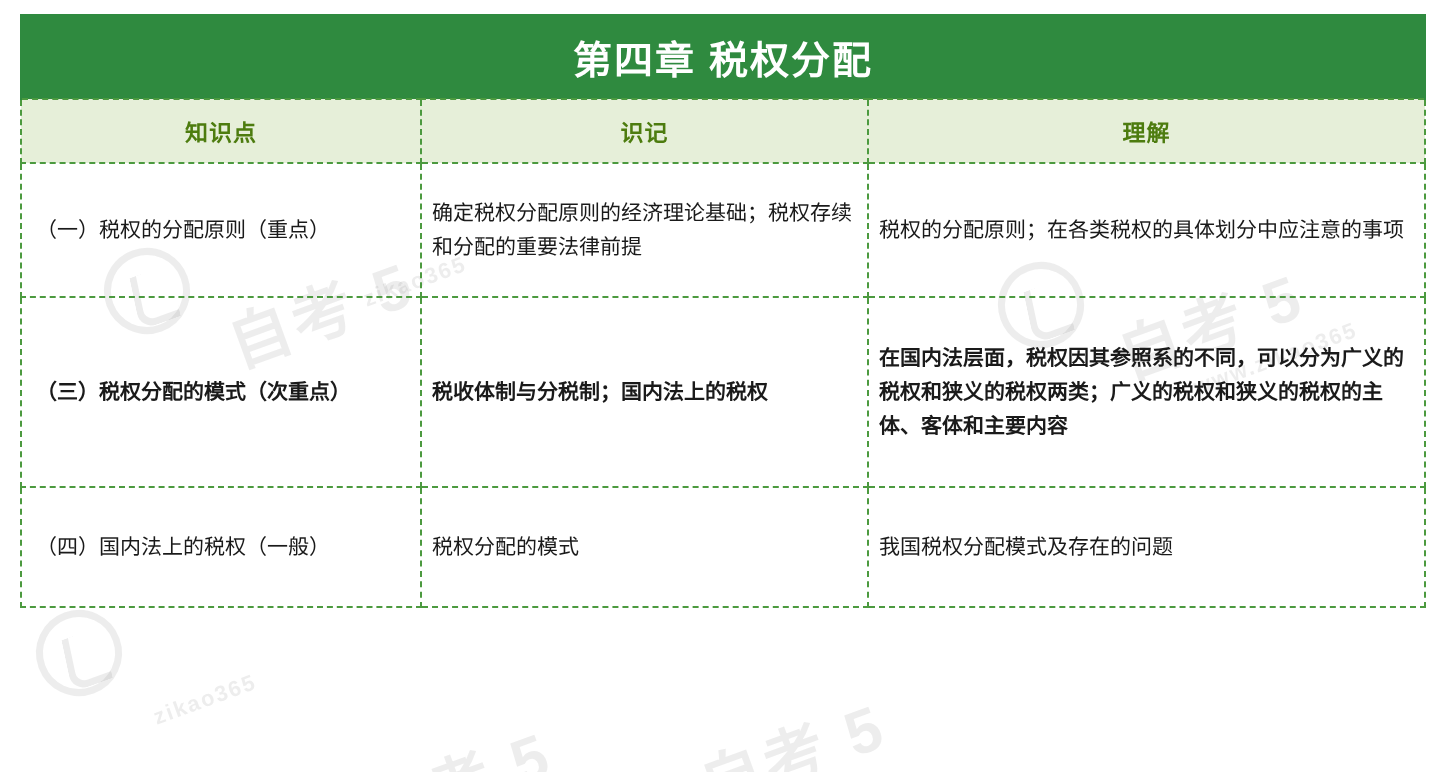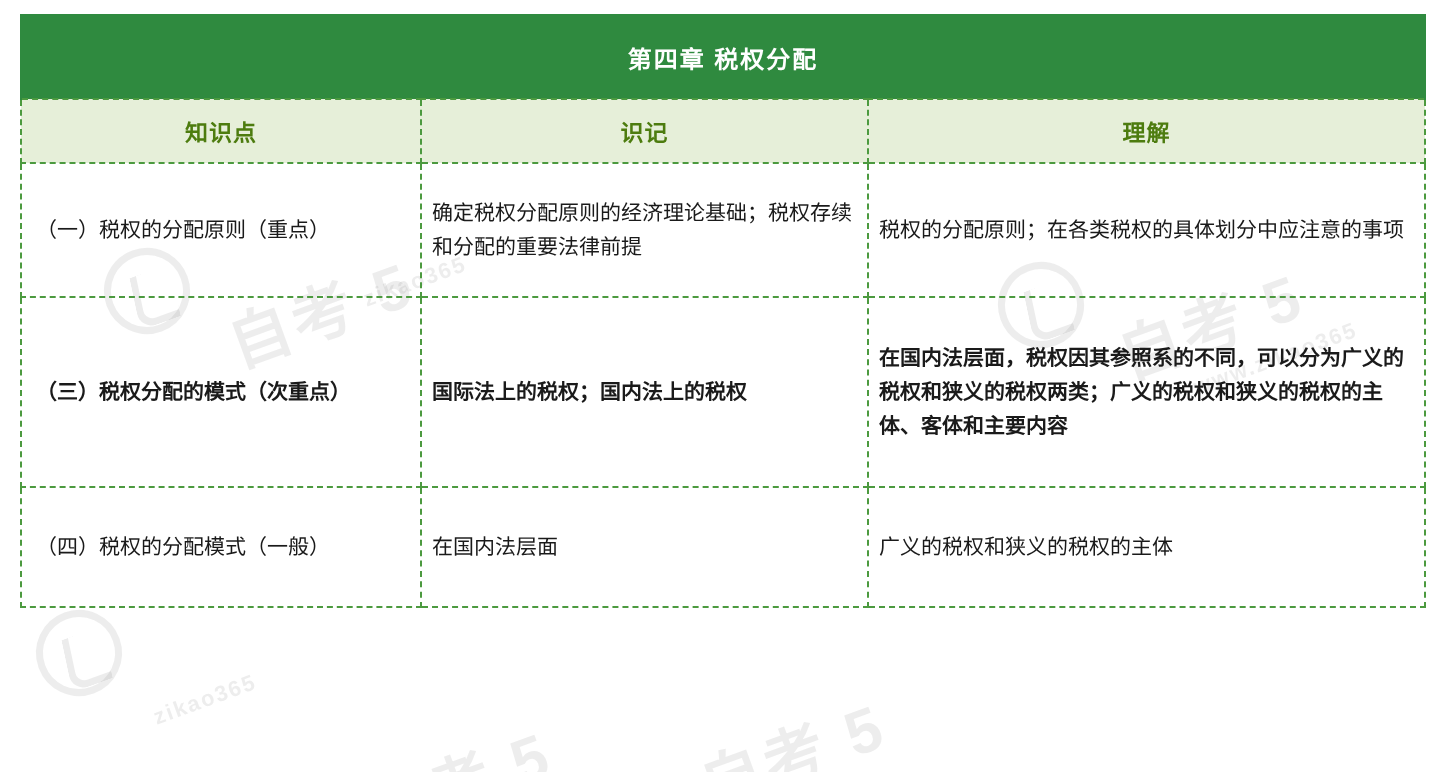--- a/index.html
+++ b/index.html
@@ -76,21 +76,21 @@
   td, th {
     border: 2px dashed #4c9a3f;
     vertical-align: middle;
     box-sizing: border-box;
   }
 
   .title-row td {
     background: #2f8a3f;
     color: #ffffff;
     text-align: center;
-    font-size: 24px;
+    font-size: 39px;
     font-weight: 700;
     letter-spacing: 2px;
     height: 84px;
     border: 2px solid #2f8a3f;
     border-bottom: 2px dashed #4c9a3f;
   }
 
   .head-row th {
     background: #e6efd9;
     color: #4d7c0f;
@@ -155,24 +155,24 @@
 
       <tr class="body-row r1">
         <td class="col-kp">（一）税权的分配原则（重点）</td>
         <td class="col-sj">确定税权分配原则的经济理论基础；税权存续和分配的重要法律前提</td>
         <td class="col-lj">税权的分配原则；在各类税权的具体划分中应注意的事项</td>
       </tr>
 
 
       <tr class="body-row r3">
         <td class="col-kp">（三）税权分配的模式（次重点）</td>
-        <td class="col-sj">国际法上的税权；国内法上的税权</td>
+        <td class="col-sj">税收体制与分税制；国内法上的税权</td>
         <td class="col-lj">在国内法层面，税权因其参照系的不同，可以分为广义的税权和狭义的税权两类；广义的税权和狭义的税权的主体、客体和主要内容</td>
       </tr>
 
       <tr class="body-row r4">
-        <td class="col-kp">（四）税权的分配模式（一般）</td>
-        <td class="col-sj">在国内法层面</td>
-        <td class="col-lj">广义的税权和狭义的税权的主体</td>
+        <td class="col-kp">（四）国内法上的税权（一般）</td>
+        <td class="col-sj">税权分配的模式</td>
+        <td class="col-lj">我国税权分配模式及存在的问题</td>
       </tr>
     </tbody>
   </table>
 </div>
 
 </body></html>

